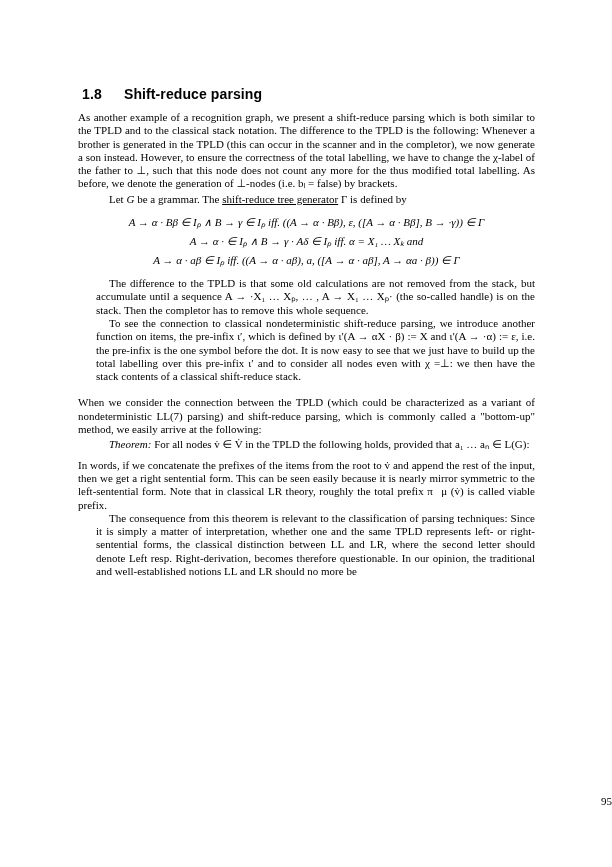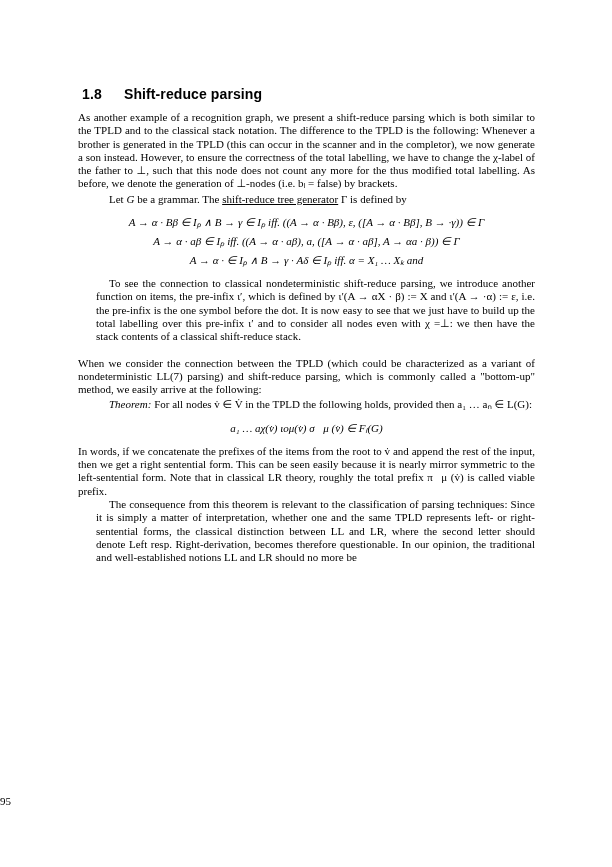--- a/index.html
+++ b/index.html
@@ -66,21 +66,21 @@
   .math {
     font-family: "Liberation Serif", serif;
     font-style: italic;
   }
   .underline { text-decoration: underline; }
   .pagenum {
     position: absolute;
     left: 0;
     top: 795px;
     width: 612px;
-    text-align: left;
+    text-align: right;
     font-size: 11px;
     font-family: "Liberation Serif", serif;
   }
   .thmname { font-style: italic; }
 </style>
 </head>
 <body>
 
 <div class="page">
   <div class="content">
@@ -90,38 +90,38 @@
     </h2>
 
     <p class="para">As another example of a recognition graph, we present a shift-reduce parsing which is both similar to the TPLD and to the classical stack notation. The difference to the TPLD is the following: Whenever a brother is generated in the TPLD (this can occur in the scanner and in the completor), we now generate a son instead. However, to ensure the correctness of the total labelling, we have to change the χ-label of the father to ⊥, such that this node does not count any more for the thus modified total labelling. As before, we denote the generation of ⊥-nodes (i.e. bₗ = false) by brackets.</p>
 
     <div class="gap-sm"></div>
 
     <p class="para indent"><span>Let </span><span class="math">G</span><span> be a grammar. The </span><span class="underline">shift-reduce tree generator</span><span> Γ is defined by</span></p>
 
     <div class="eq-block">
       <span class="eq-line math">A → α · Bβ ∈ Iₚ  ∧  B → γ ∈ Iₚ  iff.  ((A → α · Bβ), ε, ([A → α · Bβ], B → ·γ)) ∈ Γ</span>
+      <span class="eq-line math">A → α · ∈ Iₚ ∧ B → γ · Aδ ∈ Iₚ  iff.  α = X₁ … Xₖ and</span>
       <span class="eq-line math">A → α · aβ ∈ Iₚ  iff.  ((A → α · aβ), a, ([A → α · aβ], A → αa · β)) ∈ Γ</span>
-      <span class="eq-line math">A → α · ∈ Iₚ ∧ B → γ · Aδ ∈ Iₚ  iff.  α = X₁ … Xₖ and</span>
     </div>
 
+    <p class="para indent">The difference to the TPLD is that some old calculations are not removed from the stack, but accumulate until a sequence A → ·X₁ … Xₚ, … , A → X₁ … Xₚ· (the so-called handle) is on the stack. Then the completor has to remove this whole sequence.</p>
 
     <p class="para indent">To see the connection to classical nondeterministic shift-reduce parsing, we introduce another function on items, the pre-infix ι′, which is defined by ι′(A → αX · β) := X and ι′(A → ·α) := ε, i.e. the pre-infix is the one symbol before the dot. It is now easy to see that we just have to build up the total labelling over this pre-infix ι′ and to consider all nodes even with χ =⊥: we then have the stack contents of a classical shift-reduce stack.</p>
 
     <div class="gap-lg"></div>
 
 
     <p class="para">When we consider the connection between the TPLD (which could be characterized as a variant of nondeterministic LL(7) parsing) and shift-reduce parsing, which is commonly called a "bottom-up" method, we easily arrive at the following:</p>
 
     <div class="gap-sm"></div>
 
-    <p class="para indent"><span class="thmname">Theorem:</span> <span>For all nodes v̇ ∈ V̇ in the TPLD the following holds, provided then a₁ … aₙ ∈ L(G):</span></p>
+    <p class="para indent"><span class="thmname">Theorem:</span> <span>For all nodes v̇ ∈ V̇ in the TPLD the following holds, provided that a₁ … aₙ ∈ L(G):</span></p>
 
     <div class="eq-block">
-      <span class="eq-line math">a₁ … aχ(v̇) ιομ(v̇)  σ⃗μ (v̇) ∈ Fₗ(G)</span>
     </div>
 
     <p class="para">In words, if we concatenate the prefixes of the items from the root to v̇ and append the rest of the input, then we get a right sentential form. This can be seen easily because it is nearly mirror symmetric to the left-sentential form. Note that in classical LR theory, roughly the total prefix π⃗μ (v̇) is called viable prefix.</p>
 
     <p class="para indent">The consequence from this theorem is relevant to the classification of parsing techniques: Since it is simply a matter of interpretation, whether one and the same TPLD represents left- or right-sentential forms, the classical distinction between LL and LR, where the second letter should denote Left resp. Right-derivation, becomes therefore questionable. In our opinion, the traditional and well-established notions LL and LR should no more be</p>
 
   </div>
 
   <div class="pagenum">95</div>
 </div>

